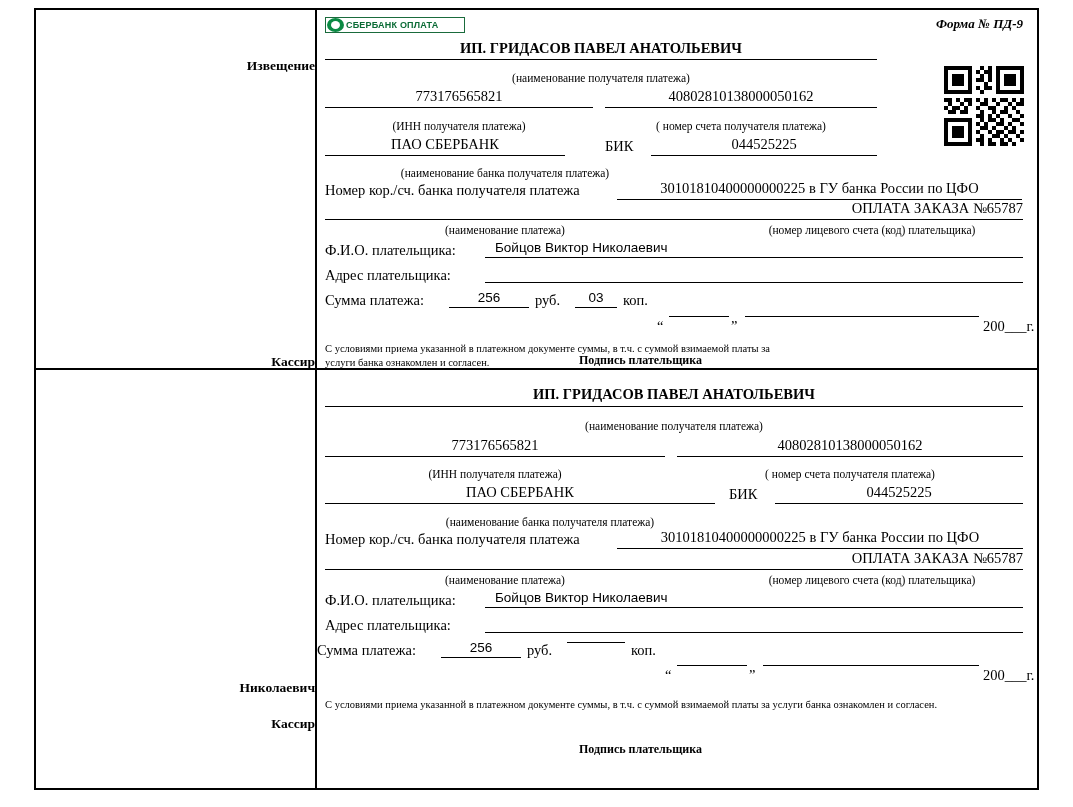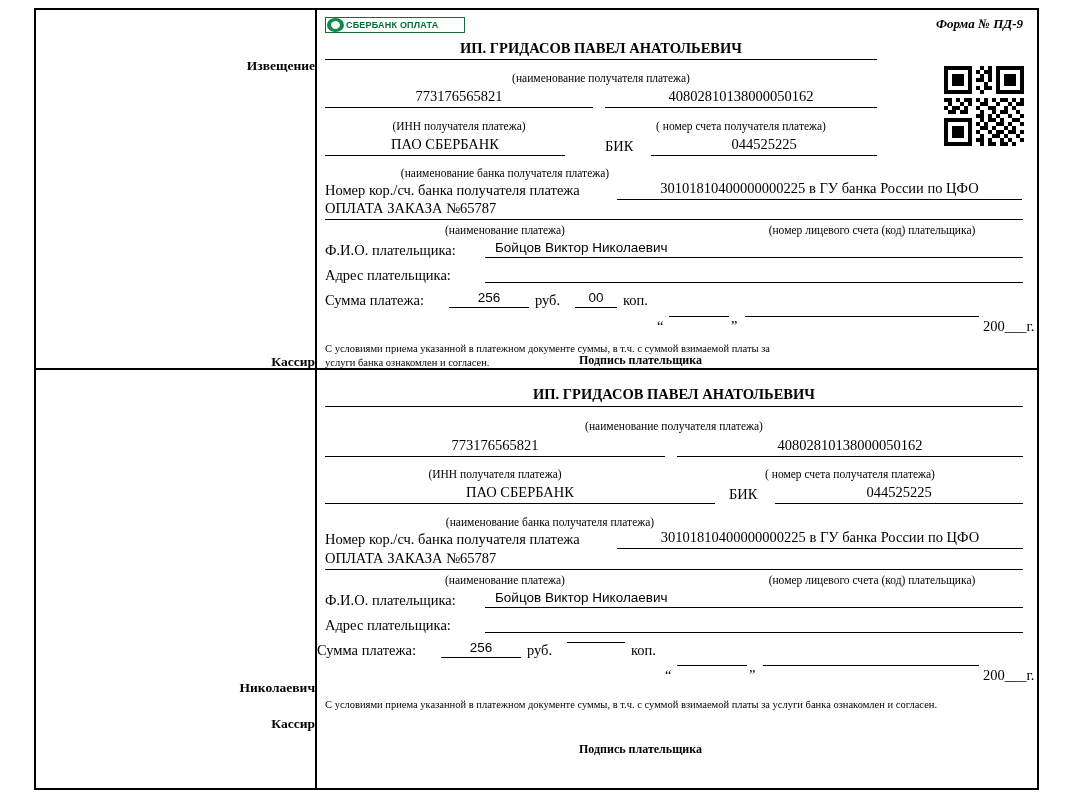--- a/index.html
+++ b/index.html
@@ -44,21 +44,21 @@
     font-weight: bold;
     font-size: 13.5px;
   }
 
   .right-col {
     flex: 1 1 auto;
     position: relative;
     padding: 0;
   }
   .capline { position: absolute; font-size: 11.5px; text-align: center; }
-  .txt { font-size: 14.5px; }
+  .txt { font-size: 14.5px; text-align: right; }
   .bold { font-weight: bold; }
 
   .uline { border-bottom: 1px solid #000; }
 
   
   .sber-logo {
     position: absolute;
     left: 8px; top: 7px;
     width: 140px; height: 16px;
     border: 1px solid #1a6b3c;
@@ -290,21 +290,21 @@
       <div style="position:absolute; left:168px; top:255px; width:538px; height:18px;" class="uline">
         <div class="handwrite" style="padding-left:10px;"></div>
       </div>
 
       <div style="position:absolute; left:8px; top:282px;" class="txt">Сумма платежа:</div>
       <div style="position:absolute; left:132px; top:280px; width:80px;" class="uline">
         <div class="handwrite" style="text-align:center; padding-bottom:2px;">256</div>
       </div>
       <div style="position:absolute; left:218px; top:282px;" class="txt">руб.</div>
       <div style="position:absolute; left:258px; top:280px; width:42px;" class="uline">
-        <div class="handwrite" style="text-align:center; padding-bottom:2px;">00</div>
+        <div class="handwrite" style="text-align:center; padding-bottom:2px;">03</div>
       </div>
       <div style="position:absolute; left:306px; top:282px;" class="txt">коп.</div>
 
       <div style="position:absolute; left:340px; top:308px;" class="txt">“</div>
       <div style="position:absolute; left:352px; top:306px; width:60px;" class="uline"></div>
       <div style="position:absolute; left:414px; top:308px;" class="txt">”</div>
       <div style="position:absolute; left:428px; top:306px; width:234px;" class="uline"></div>
       <div style="position:absolute; left:666px; top:308px;" class="txt">200___г.</div>
 
       <div class="terms" style="left:8px; top:332px; width:470px;">С условиями приема указанной в платежном документе суммы, в т.ч. с суммой взимаемой платы за услуги банка ознакомлен и согласен.</div>

